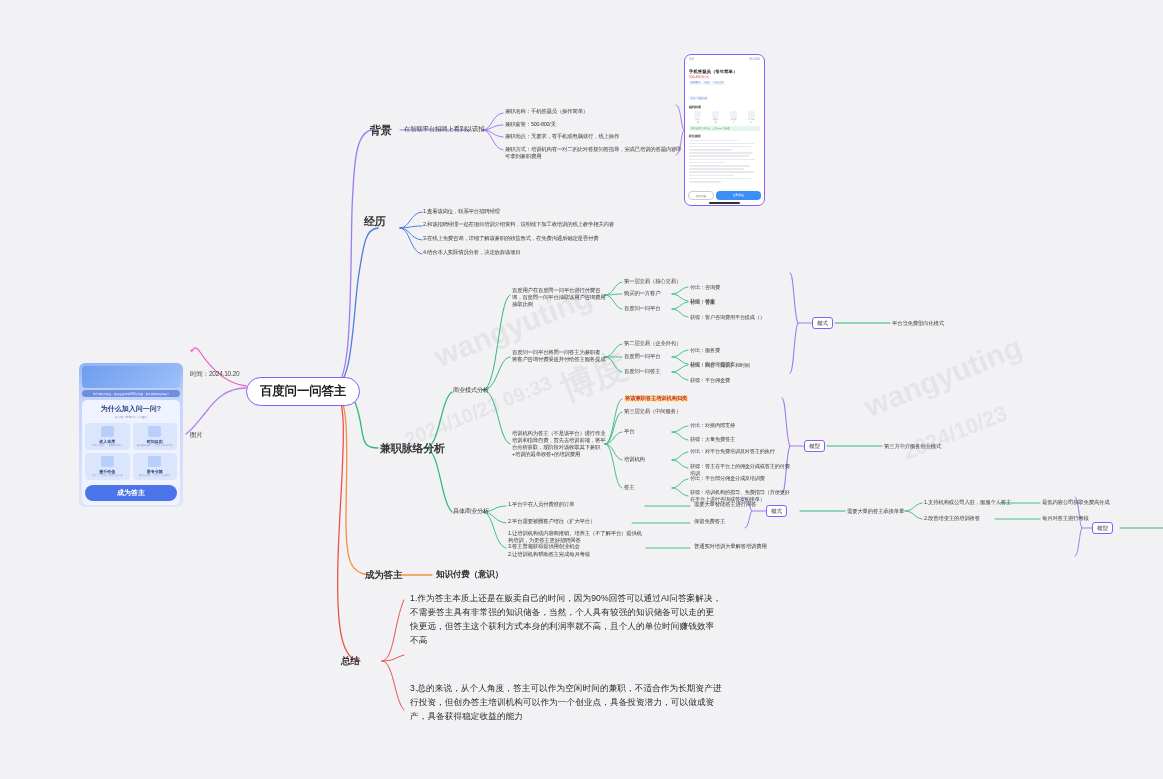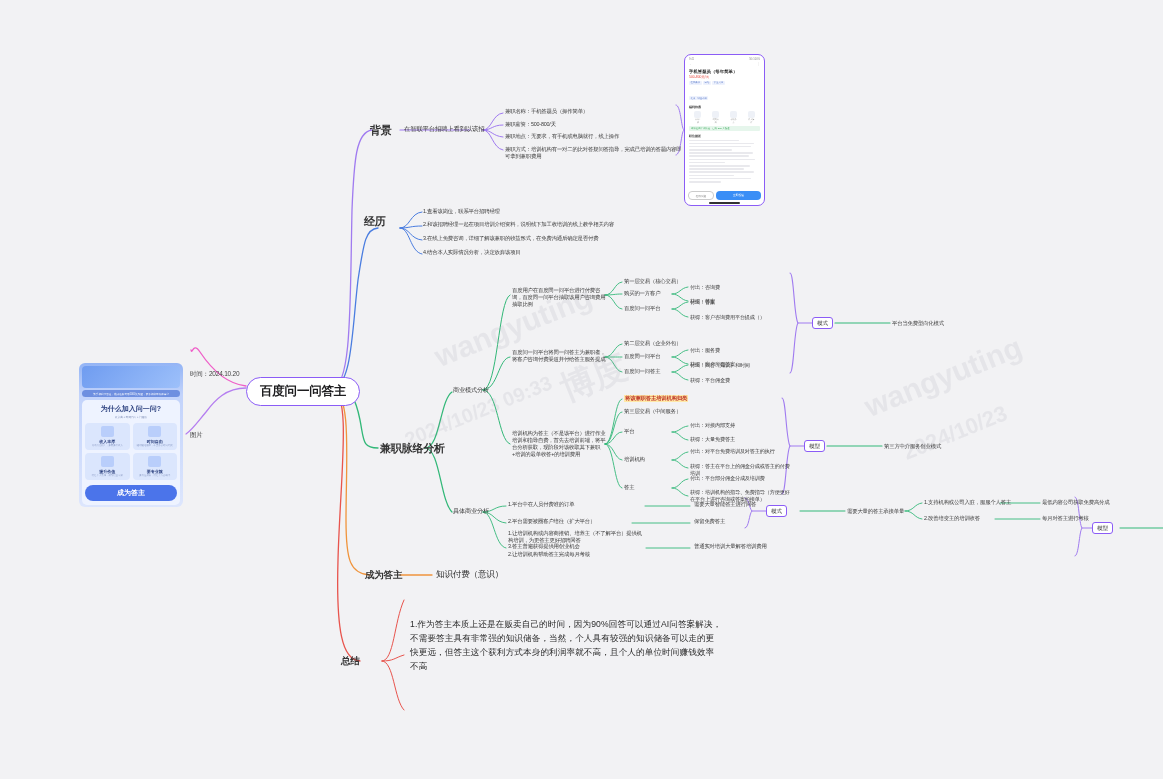--- a/index.html
+++ b/index.html
@@ -60,21 +60,21 @@
     color: #c0392b;
     font-weight: bold;
     padding: 0 1px;
   }
   .summary {
     font-size: 8.6px;
     color: #2b2b2b;
     line-height: 1.62;
     letter-spacing: 0.1px;
   }
-  .mid { font-size: 8.6px; color: #2b2b2b; font-weight: normal; }
+  .mid { font-size: 8.6px; color: #2b2b2b; font-weight: bold; }
   .midlabel { font-size: 9.5px; font-weight: bold; color: #333; }
 
   
   #phone {
     position: absolute;
     left: 684px; top: 54px;
     width: 81px; height: 152px;
     border: 1.4px solid #8b5cf6;
     border-radius: 7px;
     background: #fff;
@@ -416,15 +416,16 @@
   <div class="node lvl3" style="left:1042px;top:499px;">最低内容公司获取免费高分成</div>
   <div class="node lvl3" style="left:1042px;top:515px;">每月对答主进行考核</div>
 
   <div class="node lvl3" style="left:508px;top:530px;width:136px;">1.让培训机构或内容商推销、培养主（不了解平台）提供机构培训，为更答主更好招聘回答</div>
   <div class="node lvl3" style="left:508px;top:551px;width:136px;">2.让培训机构帮助答主完成每月考核</div>
 
   <div class="node midlabel" style="left:365px;top:569px;">成为答主</div>
   <div class="node mid" style="left:436px;top:569px;">知识付费（意识）</div>
 
   <div class="node midlabel" style="left:341px;top:655px;">总结</div>
-  <div class="node summary" style="left:410px;top:592px;width:312px;margin-top:26px;">1.作为答主本质上还是在贩卖自己的时间，因为90%回答可以通过AI问答案解决，不需要答主具有非常强的知识储备，当然，个人具有较强的知识储备可以走的更快更远，但答主这个获利方式本身的利润率就不高，且个人的单位时间赚钱效率不高</div>
+  <div class="node summary" style="left:410px;top:592px;width:312px;">1.作为答主本质上还是在贩卖自己的时间，因为90%回答可以通过AI问答案解决，不需要答主具有非常强的知识储备，当然，个人具有较强的知识储备可以走的更快更远，但答主这个获利方式本身的利润率就不高，且个人的单位时间赚钱效率不高</div>
+  <div class="node summary" style="left:410px;top:682px;width:312px;">3.总的来说，从个人角度，答主可以作为空闲时间的兼职，不适合作为长期资产进行投资，但创办答主培训机构可以作为一个创业点，具备投资潜力，可以做成资产，具备获得稳定收益的能力</div>
 
 </div>
 
 </body></html>

